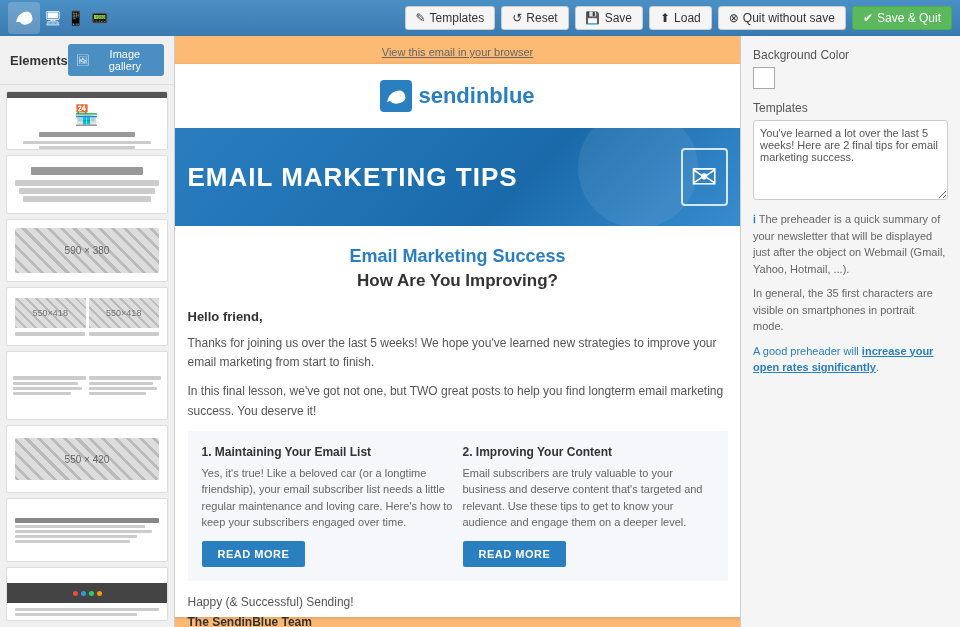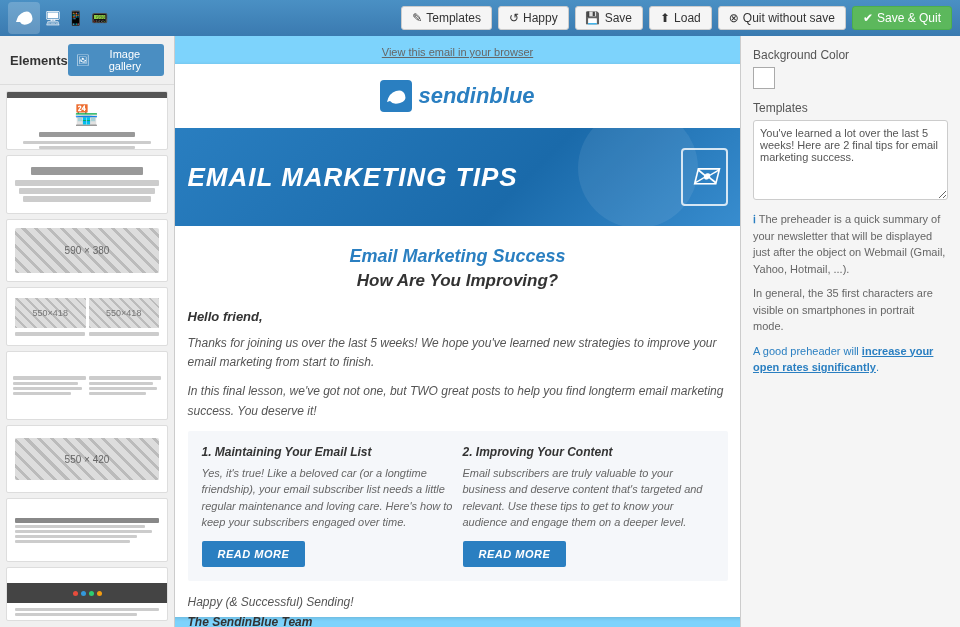--- a/index.html
+++ b/index.html
@@ -50,23 +50,23 @@
     .thumb-bar { background: #ccc; height: 6px; width: 80%; border-radius: 1px; }
     .thumb-bar.dark { background: #999; width: 60%; height: 8px; }
     .thumb-img-placeholder { background: repeating-linear-gradient(45deg, #bbb, #bbb 3px, #ddd 3px, #ddd 9px); width: 80%; height: 35px; border-radius: 2px; display: flex; align-items: center; justify-content: center; font-size: 10px; color: #666; }
     .thumb-two-col { display: flex; gap: 3px; width: 90%; }
     .thumb-col { background: repeating-linear-gradient(45deg, #bbb, #bbb 2px, #ddd 2px, #ddd 7px); flex: 1; height: 25px; border-radius: 1px; }
     .thumb-dark-bar { background: #555; height: 12px; width: 100%; }
     .thumb-dots { display: flex; gap: 3px; justify-content: center; }
     .thumb-dot { width: 5px; height: 5px; border-radius: 50%; }
 
     
-    #center-panel { flex: 1; background: #7dd3fc; display: flex; flex-direction: column; overflow-y: auto; align-items: center; padding: 10px 0; }
+    #center-panel { flex: 1; background: #fdba74; display: flex; flex-direction: column; overflow-y: auto; align-items: center; padding: 10px 0; }
     .view-browser-link { font-size: 11px; color: #666; margin-bottom: 6px; text-decoration: underline; cursor: pointer; }
-    .email-container { background: #fff; width: 600px; min-height: 500px; box-shadow: 0 1px 4px rgba(0,0,0,0.15); font-style: italic; }
+    .email-container { background: #fff; width: 600px; min-height: 500px; box-shadow: 0 1px 4px rgba(0,0,0,0.15); }
     .email-header { padding: 16px; text-align: center; background: #fff; }
     .sendinblue-logo { display: flex; align-items: center; justify-content: center; gap: 6px; font-size: 22px; color: #2a7fc1; font-weight: bold; }
     .sb-logo-icon { width: 32px; height: 32px; }
     .email-hero {
       background: linear-gradient(135deg, #2a7fc1 0%, #1a6aaa 60%, #3a8fd1 100%);
       margin: 0; padding: 20px 30px; display: flex; align-items: center; justify-content: space-between;
       position: relative; overflow: hidden;
     }
     .hero-bg-circle { position: absolute; right: 60px; top: -20px; width: 120px; height: 120px; background: rgba(255,255,255,0.08); border-radius: 50%; }
     .email-hero h1 { color: #fff; font-size: 26px; font-weight: 900; letter-spacing: 1px; text-transform: uppercase; }
@@ -118,21 +118,21 @@
       <span class="device-icon">📟</span>
     </div>
   </div>
   <div class="spacer"></div>
   <button class="tb-btn">
     <span>✎</span>
     <span>Templates</span>
   </button>
   <button class="tb-btn">
     <span>↺</span>
-    <span>Happy</span>
+    <span>Reset</span>
   </button>
   <button class="tb-btn">
     <span>💾</span>
     <span>Save</span>
   </button>
   <button class="tb-btn">
     <span>⬆</span>
     <span>Load</span>
   </button>
   <button class="tb-btn">

